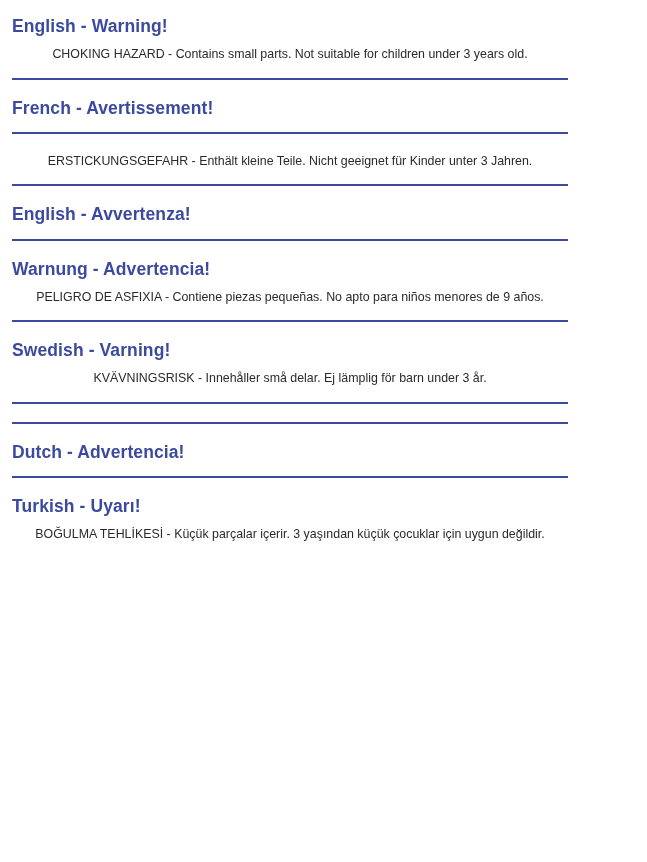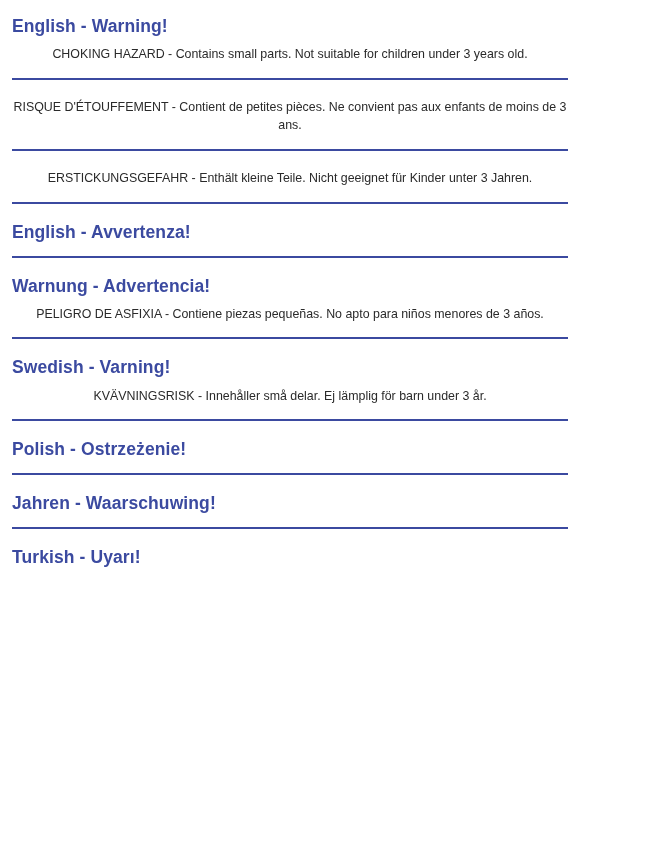--- a/index.html
+++ b/index.html
@@ -55,53 +55,53 @@
 
 <div class="page">
 
   <div class="warning-block block-spacer-first">
     <div class="warning-heading">English - Warning!</div>
     <div class="warning-body">CHOKING HAZARD - Contains small parts. Not suitable for children under 3 years old.</div>
   </div>
   <div class="divider"></div>
 
   <div class="warning-block">
-    <div class="warning-body">RISQUE D'ÉTOUFFEMENT - Contient de petites pièces. Ne convient pas aux enfants de moins de 3 ans.</div>
+    <div class="warning-heading">French - Avertissement!</div>
   </div>
   <div class="divider"></div>
 
   <div class="warning-block">
     <div class="warning-body">ERSTICKUNGSGEFAHR - Enthält kleine Teile. Nicht geeignet für Kinder unter 3 Jahren.</div>
   </div>
   <div class="divider"></div>
 
   <div class="warning-block">
     <div class="warning-heading">English - Avvertenza!</div>
   </div>
   <div class="divider"></div>
 
   <div class="warning-block">
     <div class="warning-heading">Warnung - Advertencia!</div>
-    <div class="warning-body">PELIGRO DE ASFIXIA - Contiene piezas pequeñas. No apto para niños menores de 3 años.</div>
+    <div class="warning-body">PELIGRO DE ASFIXIA - Contiene piezas pequeñas. No apto para niños menores de 9 años.</div>
   </div>
   <div class="divider"></div>
 
   <div class="warning-block">
     <div class="warning-heading">Swedish - Varning!</div>
     <div class="warning-body">KVÄVNINGSRISK - Innehåller små delar. Ej lämplig för barn under 3 år.</div>
   </div>
   <div class="divider"></div>
 
   <div class="warning-block">
-    <div class="warning-heading">Polish - Ostrzeżenie!</div>
   </div>
   <div class="divider"></div>
 
   <div class="warning-block">
-    <div class="warning-heading">Jahren - Waarschuwing!</div>
+    <div class="warning-heading">Dutch - Advertencia!</div>
   </div>
   <div class="divider"></div>
 
   <div class="warning-block">
     <div class="warning-heading">Turkish -  Uyarı!</div>
+    <div class="warning-body">BOĞULMA TEHLİKESİ - Küçük parçalar içerir. 3 yaşından küçük çocuklar için uygun değildir.</div>
   </div>
 
 </div>
 
 </body></html>

